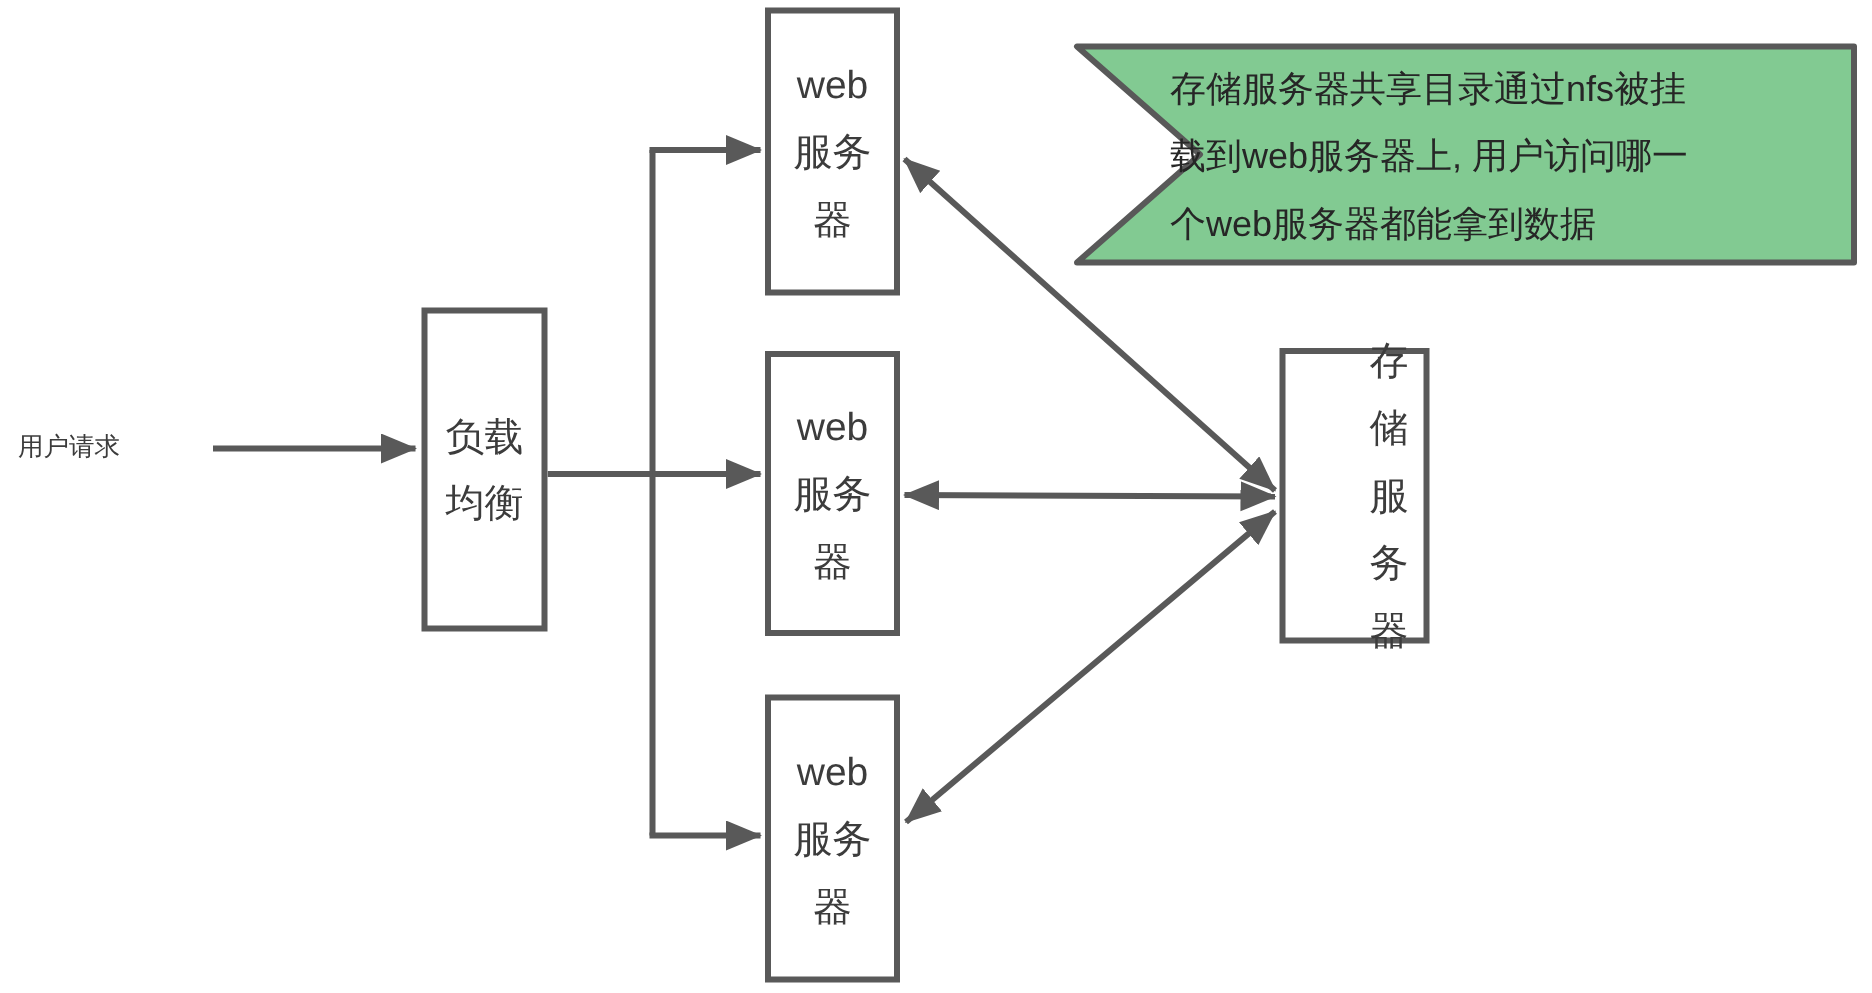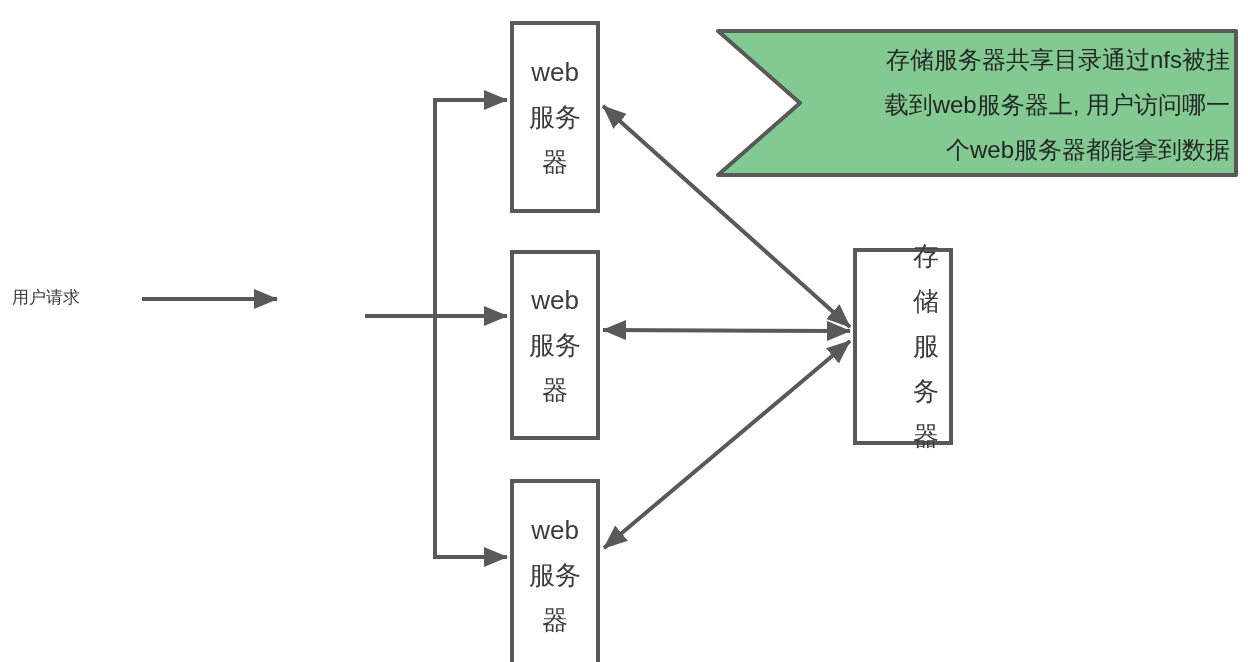--- a/index.html
+++ b/index.html
@@ -27,21 +27,20 @@
     background: #ffffff;
     border: 4px solid #595959;
     display: flex;
     align-items: center;
     justify-content: center;
     text-align: center;
     color: #3c3c3c;
     font-size: 26px;
     line-height: 45px;
     white-space: pre-line;
-    margin-top: 16px;
   }
   .node-lb      { left: 281px; top: 205px; width: 84px;  height: 216px; line-height: 44px; }
   .node-web-1   { left: 510px; top: 5px;   width: 90px;  height: 192px; }
   .node-web-2   { left: 510px; top: 234px; width: 90px;  height: 190px; }
   .node-web-3   { left: 510px; top: 463px; width: 90px;  height: 192px; }
   .node-storage { left: 853px; top: 232px; width: 100px; height: 197px; padding-left: 46px; }
   .free-label {
     position: absolute;
     left: 12px; top: 283px;
     width: 126px; height: 30px;
@@ -51,21 +50,21 @@
     text-align: left;
     white-space: nowrap;
   }
   .callout-text {
     position: absolute;
     left: 780px; top: 37px;
     width: 450px;
     color: #262626;
     font-size: 24px;
     line-height: 45px;
-    text-align: right;
+    text-align: left;
     white-space: pre-line;
   }
 </style>
 </head>
 <body>
 
 <div class="canvas">
 
   <svg class="wires" viewBox="0 0 1248 662" xmlns="http://www.w3.org/2000/svg">
     <defs>
@@ -85,20 +84,22 @@
 
     <line x1="603" y1="106" x2="850" y2="327" stroke="#595959" stroke-width="4" marker-start="url(#ah)" marker-end="url(#ah)"></line>
     <line x1="603" y1="330" x2="850" y2="331" stroke="#595959" stroke-width="4" marker-start="url(#ah)" marker-end="url(#ah)"></line>
     <line x1="604" y1="548" x2="850" y2="341" stroke="#595959" stroke-width="4" marker-start="url(#ah)" marker-end="url(#ah)"></line>
 
     <polygon points="718,31 1236,31 1236,175 718,175 800,103" fill="#82CA92" stroke="#595959" stroke-width="4" stroke-linejoin="round"></polygon>
   </svg>
 
   <div class="free-label">用户请求</div>
 
+  <div class="node node-lb">负载
+均衡</div>
 
   <div class="node node-web-1">web
 服务
 器</div>
 
   <div class="node node-web-2">web
 服务
 器</div>
 
   <div class="node node-web-3">web

